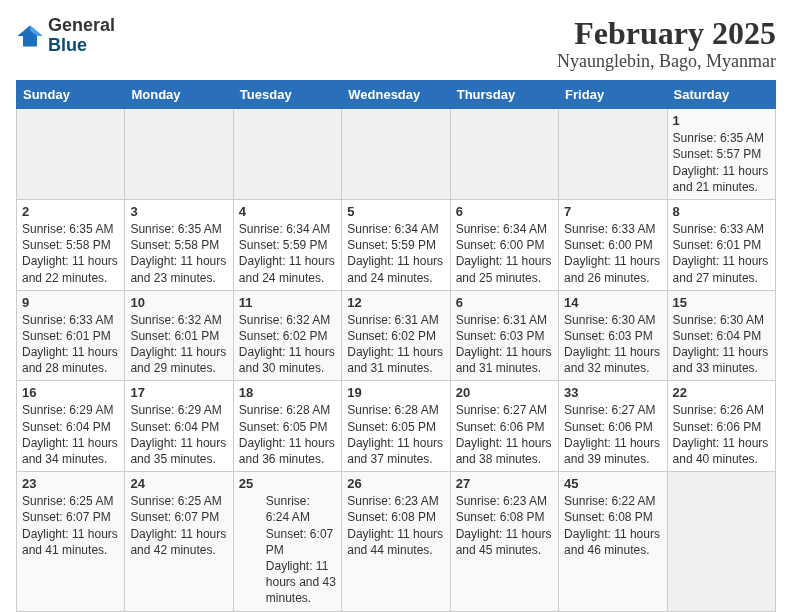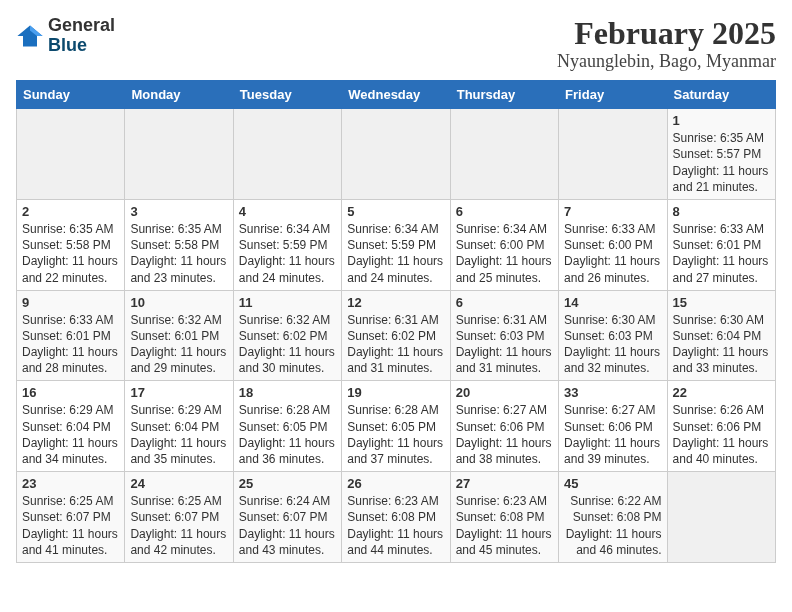--- a/index.html
+++ b/index.html
@@ -279,38 +279,38 @@
 Daylight: 11 hours and 41 minutes.</div>
         </td>
         <td>
           <span class="day-num">24</span>
           <div class="day-info" style="white-space: pre-line;">Sunrise: 6:25 AM
 Sunset: 6:07 PM
 Daylight: 11 hours and 42 minutes.</div>
         </td>
         <td>
           <span class="day-num">25</span>
-          <div class="day-info" style="white-space: pre-line;">Sunrise: 6:24 AM
+          <div class="day-info" style="white-space: pre-line; margin-left: 27px;">Sunrise: 6:24 AM
 Sunset: 6:07 PM
 Daylight: 11 hours and 43 minutes.</div>
         </td>
         <td>
           <span class="day-num">26</span>
           <div class="day-info" style="white-space: pre-line;">Sunrise: 6:23 AM
 Sunset: 6:08 PM
 Daylight: 11 hours and 44 minutes.</div>
         </td>
         <td>
           <span class="day-num">27</span>
           <div class="day-info" style="white-space: pre-line;">Sunrise: 6:23 AM
 Sunset: 6:08 PM
 Daylight: 11 hours and 45 minutes.</div>
         </td>
         <td>
           <span class="day-num">45</span>
-          <div class="day-info" style="white-space: pre-line; text-align: right;">Sunrise: 6:22 AM
+          <div class="day-info" style="white-space: pre-line;">Sunrise: 6:22 AM
 Sunset: 6:08 PM
 Daylight: 11 hours and 46 minutes.</div>
         </td>
         <td class="empty-cell"></td>
       </tr>
     </tbody>
 </table>
 
 </body></html>

